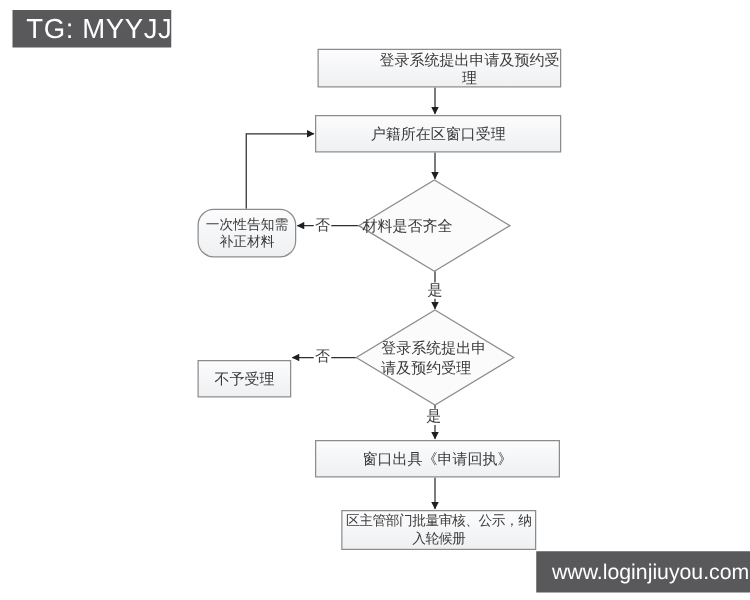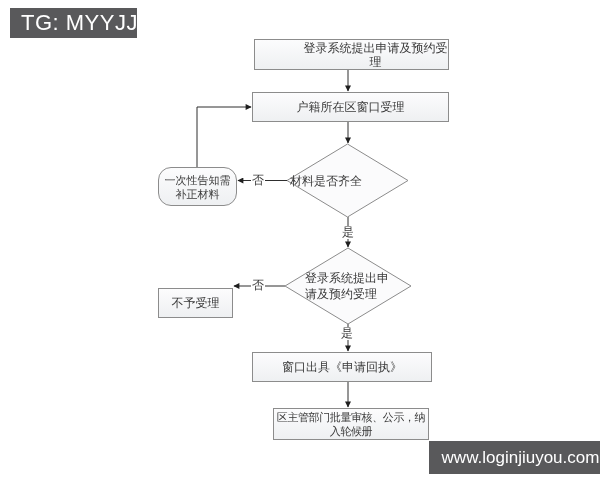--- a/index.html
+++ b/index.html
@@ -92,21 +92,21 @@
   </svg>
 
   <div class="node" style="left:254px;top:39px;width:195px;height:31px;padding-left:48px;">登录系统提出申请及预约受理</div>
 
   <div class="node" style="left:252px;top:92px;width:197px;height:30px;">户籍所在区窗口受理</div>
 
   <div class="node" style="left:158px;top:167px;width:79px;height:39px;font-size:11px;padding:0 1px;border-radius:13px;">一次性告知需补正材料</div>
 
   <div class="node" style="left:158px;top:272px;width:75px;height:30px;margin-top:16px;">不予受理</div>
 
-  <div class="node" style="left:252px;top:352px;width:180px;height:30px;">窗口出具《申请回执》</div>
+  <div class="node" style="left:252px;top:352px;width:196px;height:30px;">窗口出具《申请回执》</div>
 
   <div class="node" style="left:249px;top:408px;width:156px;height:32px;font-size:11px;letter-spacing:-0.4px;margin-left:24px;">区主管部门批量审核、公示，纳入轮候册</div>
 
   <div class="d-label" style="left:290px;top:173px;width:115px;">材料是否齐全</div>
 
   <div class="d-label" style="left:305px;top:270px;width:86px;">登录系统提出申请及预约受理</div>
 
   <div class="edge-label" style="left:251px;top:174px;">否</div>
   <div class="edge-label" style="left:341px;top:226px;">是</div>
   <div class="edge-label" style="left:251px;top:279px;">否</div>

